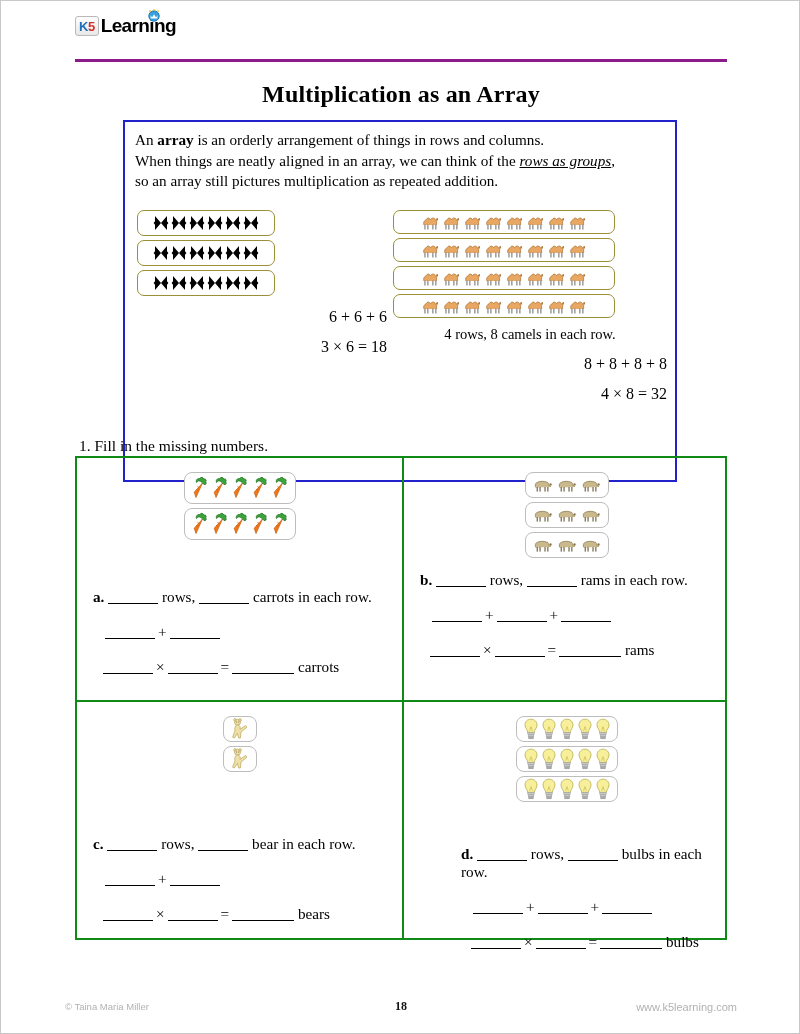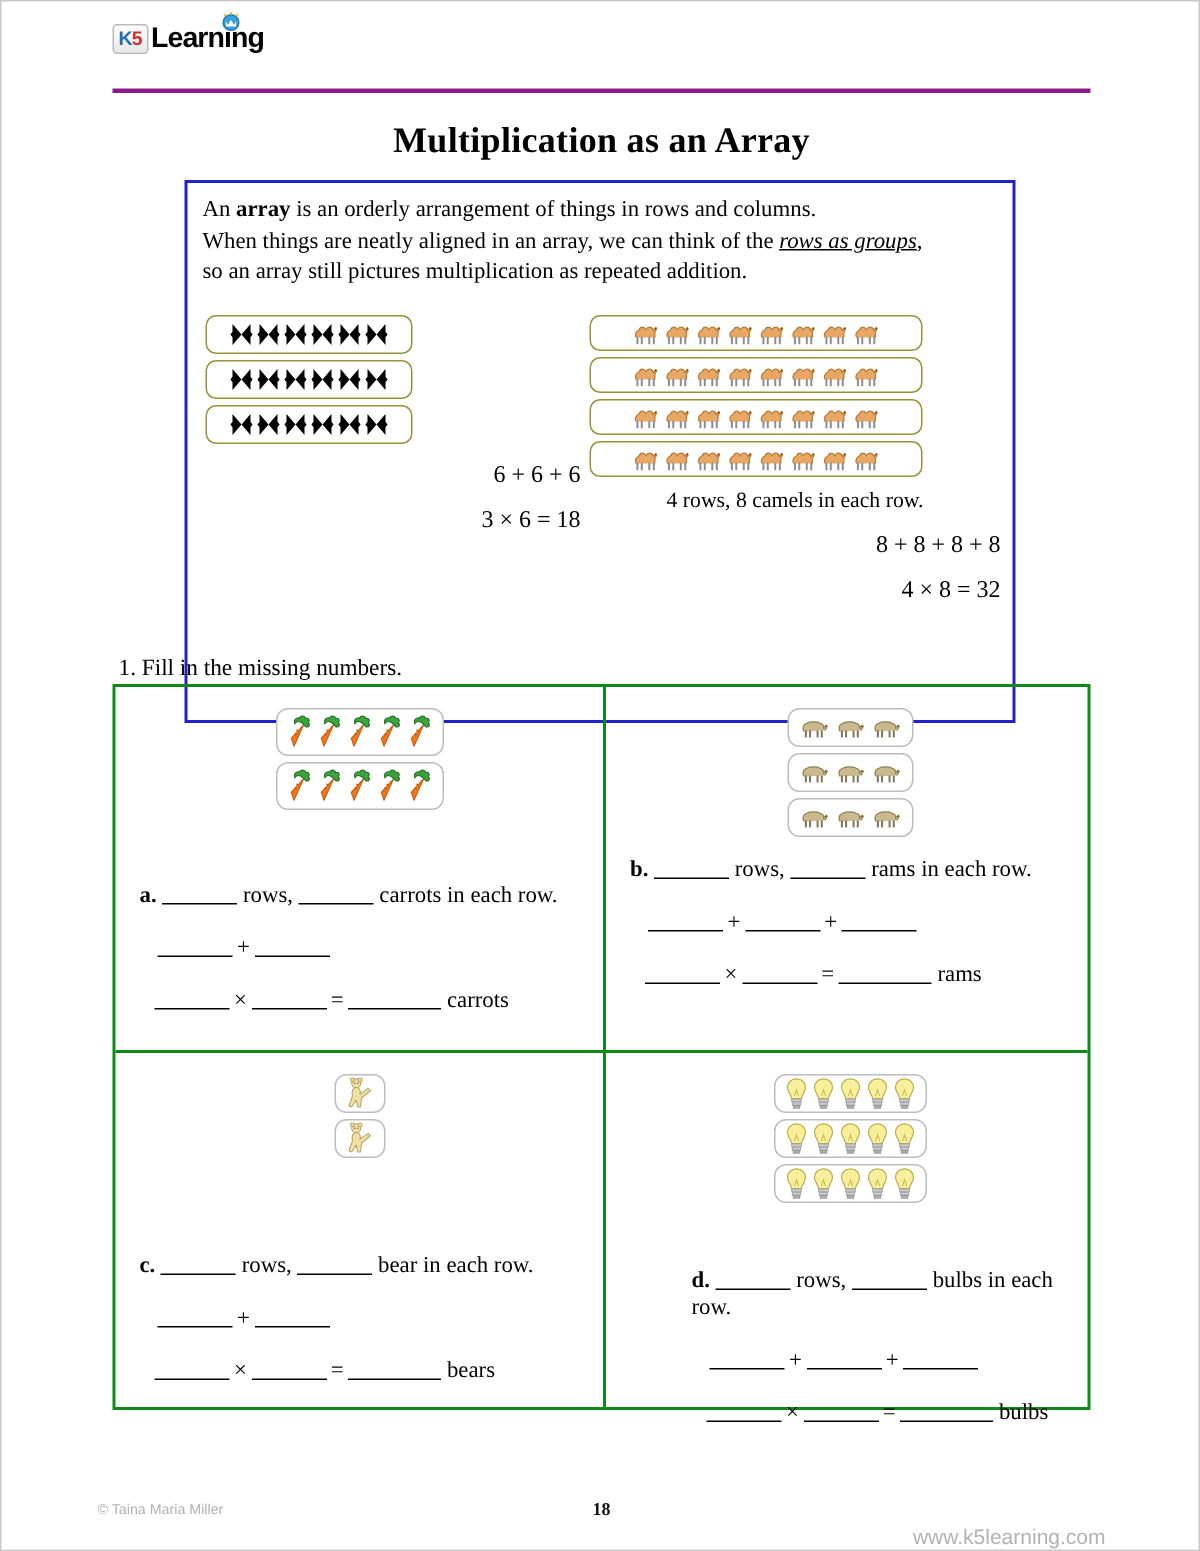--- a/index.html
+++ b/index.html
@@ -169,21 +169,21 @@
   }
   .f-left{
     position:absolute;left:64px;top:0;font-size:9.5px;color:#b2b2b2;
     font-family:"Liberation Sans", sans-serif;
   }
   .f-center{
     position:absolute;left:0;top:-2px;width:800px;text-align:center;
     font-size:12px;color:#111;font-weight:bold;
   }
   .f-right{
-    position:absolute;right:64px;top:15px;font-size:14px;color:#b2b2b2;
+    position:absolute;right:64px;top:0;font-size:11px;color:#b2b2b2;
     font-family:"Liberation Sans", sans-serif;
   }
 </style>
 </head>
 <body>
 
 <div class="page">
 
   <div class="header">
     <div class="logo">

